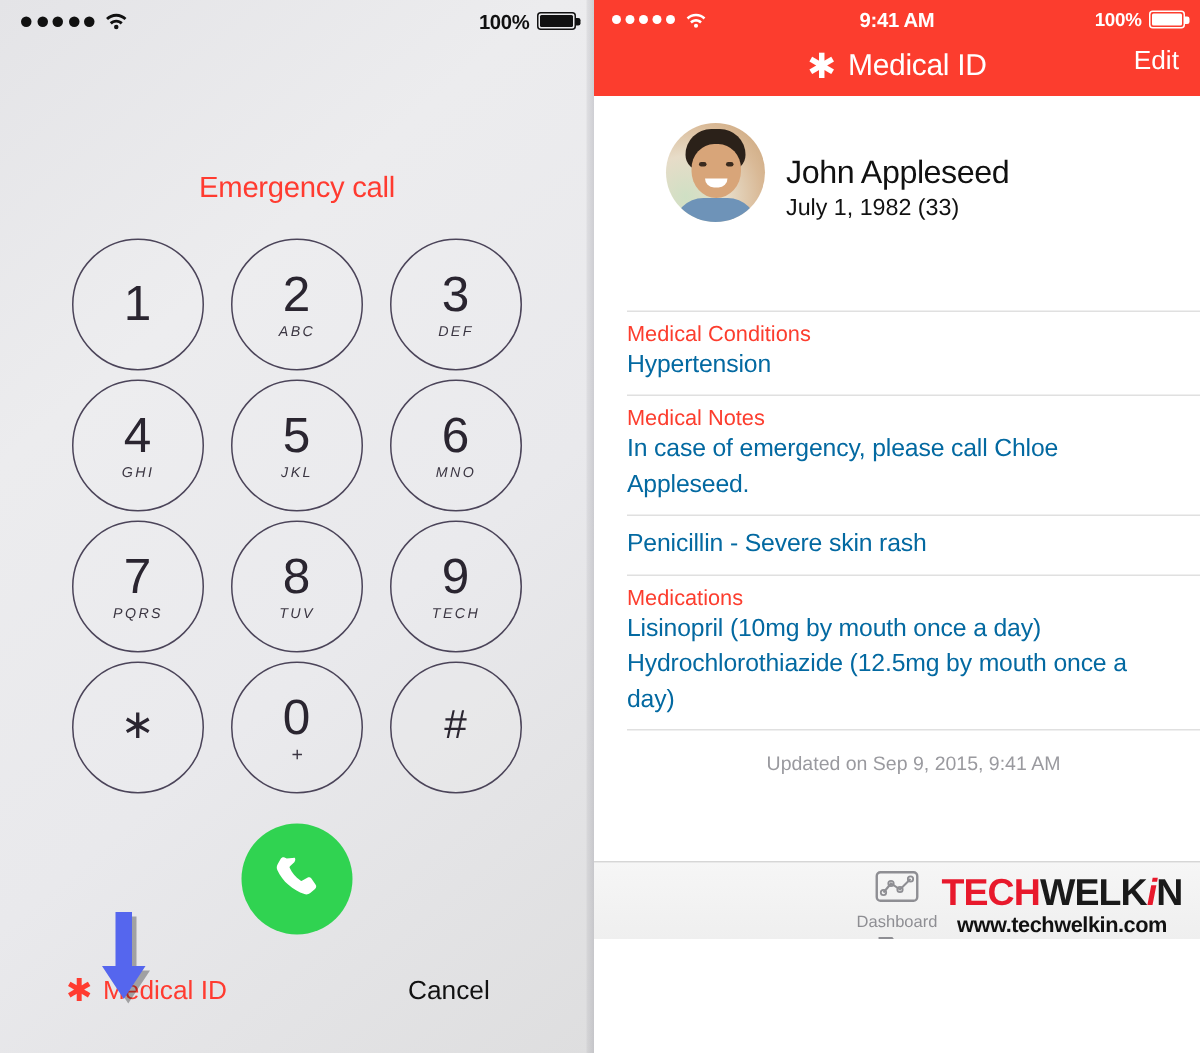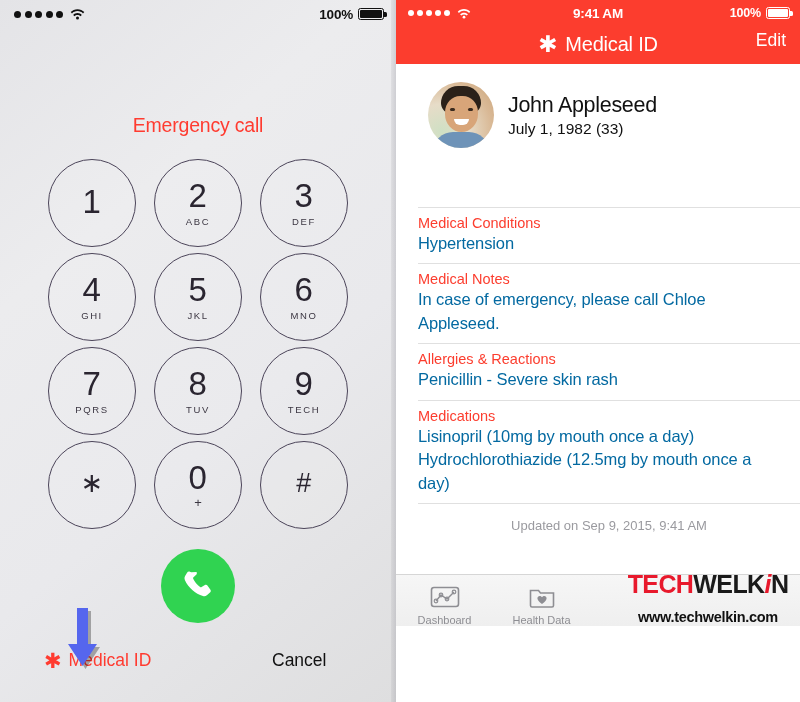--- a/index.html
+++ b/index.html
@@ -59,21 +59,21 @@
     display:flex;flex-direction:column;align-items:center;justify-content:center;
     background:rgba(255,255,255,.08);
   }
   .key .num {
     font-size:33px; font-weight:300; color:#2a2530; line-height:1;
     letter-spacing:.5px; font-family:"Liberation Sans",sans-serif;
   }
   .key .num.sym { font-size:27px; }
   .key .sub {
     font-size:9.5px; letter-spacing:1.6px; color:#3b3642;
-    margin-top:4px; font-weight:400;
+    margin-top:4px; font-weight:400;font-style:italic;
   }
   .key .sub.plus { font-size:13px; letter-spacing:0; margin-top:1px; }
 
   .call-btn {
     width:74px;height:74px;border-radius:50%;
     background:#30d351; margin:20px auto 0;
     display:flex;align-items:center;justify-content:center;
   }
 
   .left-bottom {
@@ -117,21 +117,21 @@
   .nav-title {
     display:flex; align-items:center; justify-content:center; gap:8px;
     height:36px; font-size:20px; letter-spacing:-.2px;
   }
   .nav-title .nav-ast { font-size:23px; line-height:1; }
   .edit-btn {
     position:absolute; right:14px; top:30px;
     font-size:17.5px; color:#fff;
   }
 
-  .profile { display:flex; align-items:center; padding:18px 0 14px 32px; }
+  .profile { display:flex; align-items:flex-end; padding:18px 0 14px 32px;margin-left:16px; }
   .avatar {
     width:66px;height:66px;border-radius:50%;
     position:relative; overflow:hidden; flex:none;
     background:radial-gradient(circle at 20% 75%, #cfe0c4 0%, #e7dcc8 38%, #d9b996 70%, #c9a277 100%);
   }
   .avatar .hair {
     position:absolute; left:13px; top:4px; width:40px; height:28px;
     background:#2b2119; border-radius:22px 22px 14px 14px;
   }
   .avatar .face {
@@ -164,34 +164,35 @@
   .phone-icon { position:absolute; right:18px; top:20px; }
 
   .updated {
     text-align:center; color:#9a9a9f; font-size:13px;
     padding:14px 0 0; border-top:1px solid #e0e0e0; margin:0 0 0 22px;
   }
 
   .tabbar {
     position:absolute; bottom:0; left:0; width:404px; height:52px;
     background:linear-gradient(180deg,#f6f6f6,#efefef);
-    border-top:1px solid #d6d6d6; display:flex; align-items:flex-end;
+    border-top:1px solid #d6d6d6; display:flex; align-items:center;
     padding-top:5px;
+    flex-direction:column;
   }
   .tab { width:97px; text-align:center; color:#8e8e93; }
   .tab .tl { font-size:11px; margin-top:2px; display:block; }
 
   .watermark {
     position:absolute; right:4px; bottom:2px; width:176px; text-align:center;
     line-height:1;
   }
   .wm1 { font-size:25px; font-weight:700; letter-spacing:-.6px; }
   .wm1 .r { color:#e8192c; } .wm1 .b { color:#1a1a1a; }
   .wm1 .i { color:#e8192c; font-style:italic; }
-  .wm2 { font-size:14.5px; font-weight:700; color:#111; margin-top:13px; letter-spacing:-.3px; }
+  .wm2 { font-size:14.5px; font-weight:700; color:#111; margin-top:2px; letter-spacing:-.3px; }
 </style>
 </head>
 <body>
 
 <div id="root">
 
   <div class="left-panel">
 
     <div class="statusbar-left">
       <div class="dots">
@@ -338,21 +339,20 @@
     <div class="sections">
       <div class="section first">
         <div class="sec-label">Medical Conditions</div>
         <div class="sec-value">Hypertension</div>
       </div>
       <div class="section">
         <div class="sec-label">Medical Notes</div>
         <div class="sec-value">In case of emergency, please call Chloe Appleseed.</div>
       </div>
       <div class="section">
-        <div class="sec-label">Allergies &amp; Reactions</div>
         <div class="sec-value">Penicillin - Severe skin rash</div>
       </div>
       <div class="section">
         <div class="sec-label">Medications</div>
         <div class="sec-value">Lisinopril (10mg by mouth once a day)
 Hydrochlorothiazide (12.5mg by mouth once a day)</div>
       </div>
     </div>
 
     <div class="updated">Updated on Sep 9, 2015, 9:41 AM</div>

